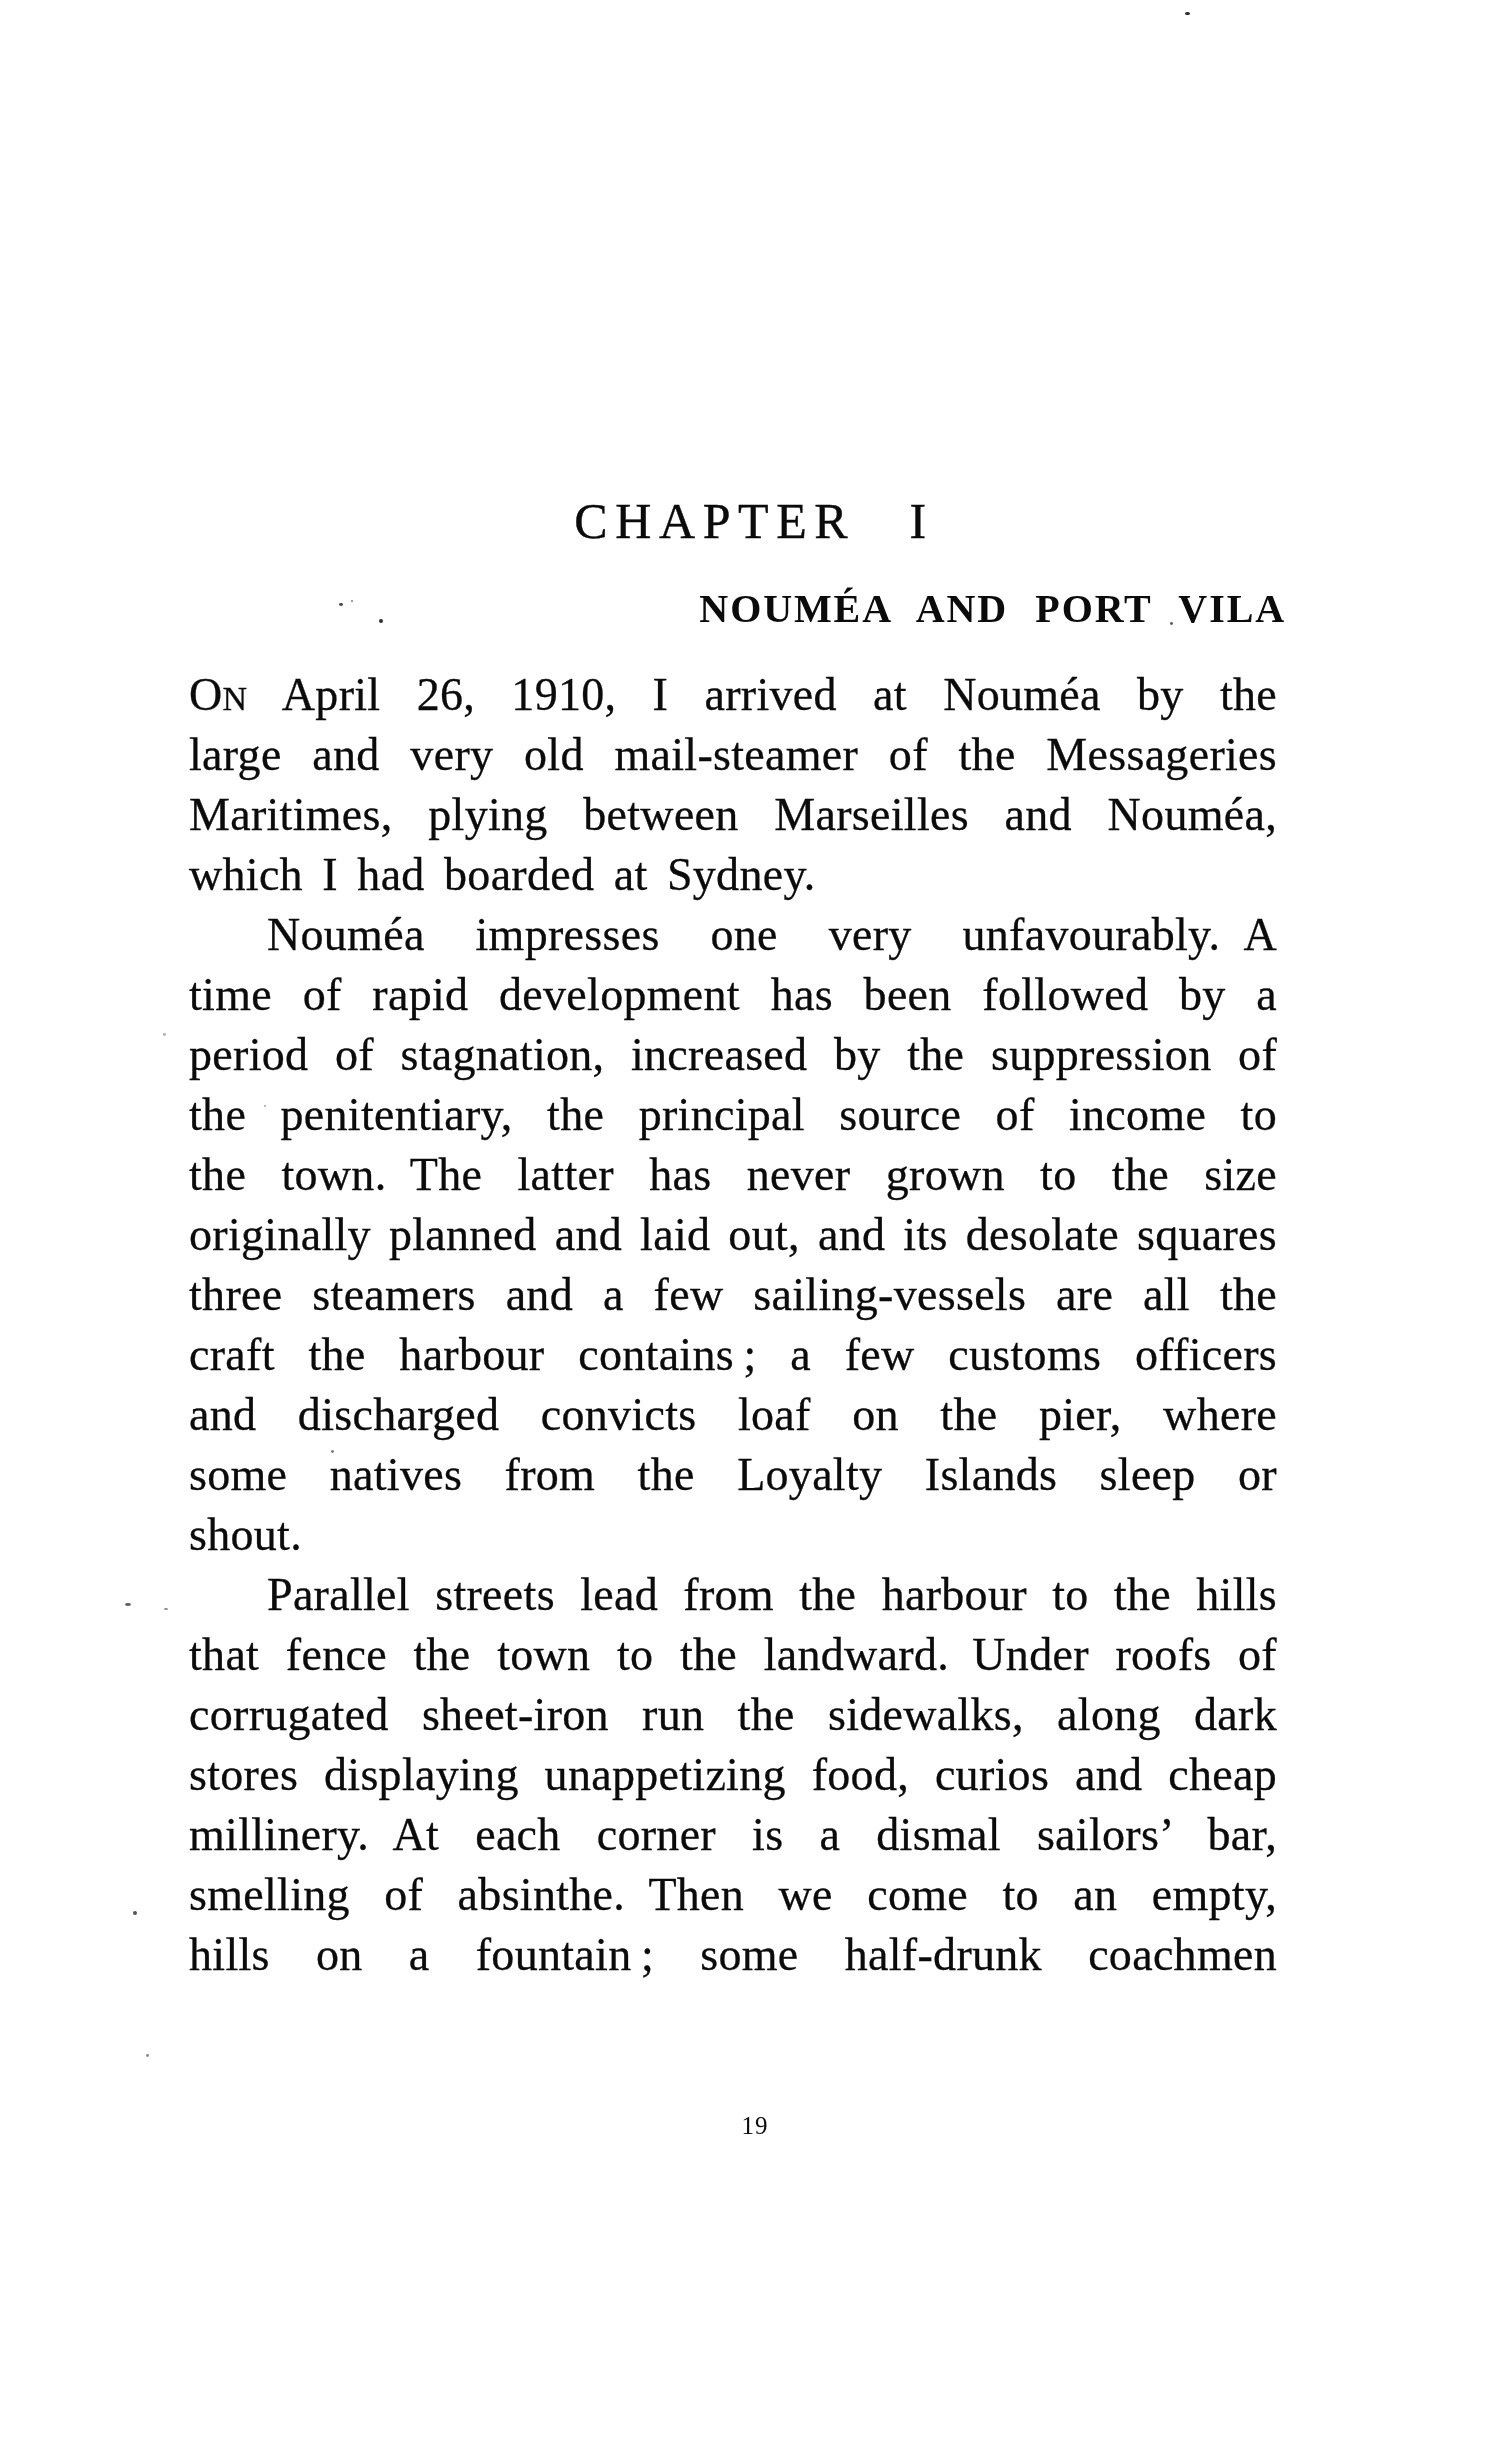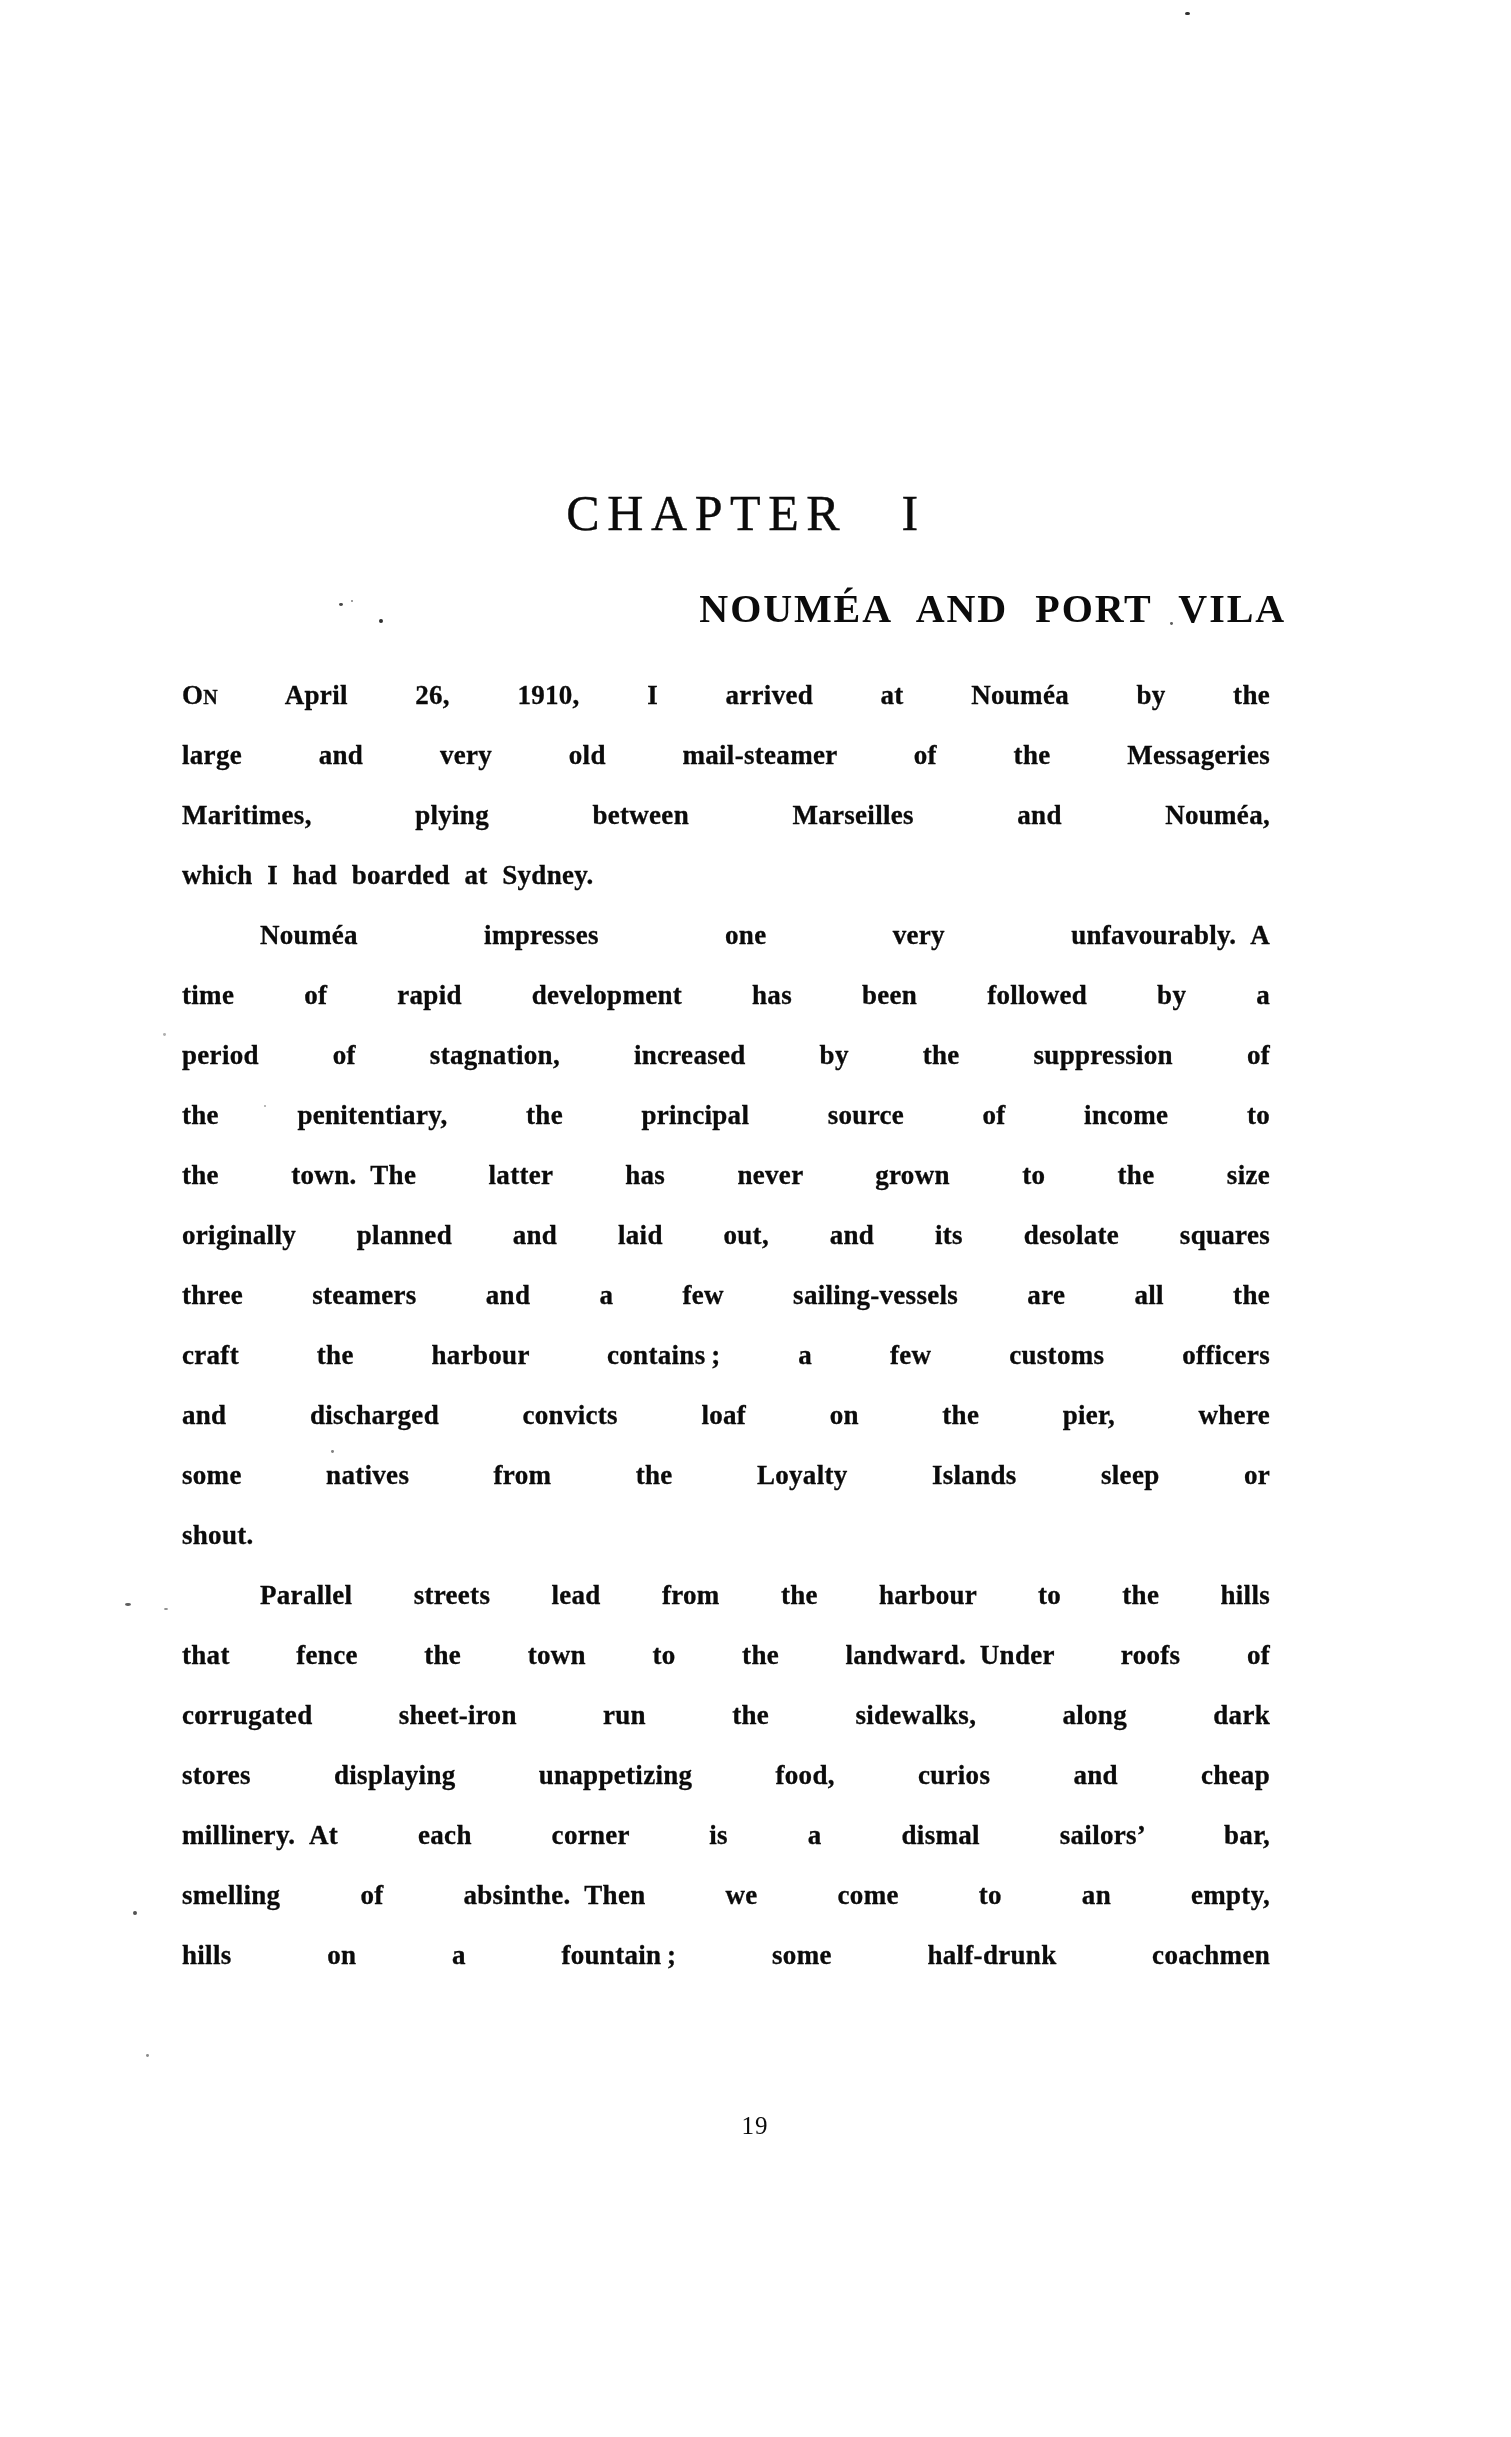--- a/index.html
+++ b/index.html
@@ -7,34 +7,34 @@
     width:1511px;height:2438px;
     background:#ffffff;
     position:relative;
     font-family:"Liberation Serif","DejaVu Serif",serif;
     color:#0b0b0b;
     overflow:hidden;
   }
   .page{position:absolute;inset:0;}
   .title{
     position:absolute;left:198px;top:482px;width:1088px;
-    margin:4px;font-weight:400;font-size:50px;line-height:55px;
+    margin:12px;font-weight:400;font-size:50px;line-height:55px;
     text-align:center;letter-spacing:7.6px;word-spacing:34px;
     -webkit-text-stroke:0.4px #0b0b0b;
     white-space:nowrap;
   }
   .subtitle{
     position:absolute;left:198px;top:586px;width:1088px;
     margin:0;font-weight:700;font-size:40px;line-height:46px;
     text-align:right;letter-spacing:1.9px;word-spacing:15.3px;
     white-space:nowrap;
   }
   .body-block{
-    position:absolute;left:182px;top:665px;width:1088px;
-    font-size:27px;line-height:60px;letter-spacing:0.3px;font-weight:bold;
+    position:absolute;left:189px;top:665px;width:1088px;
+    font-size:46px;line-height:60px;letter-spacing:0.3px;
     -webkit-text-stroke:0.3px #0b0b0b;
   }
   .line{
     height:60px;
     text-align:justify;
     text-align-last:justify;
     white-space:normal;
   }
   .line.no-just{text-align-last:left;word-spacing:7.6px;}
   .line.indent{padding-left:78px;}

